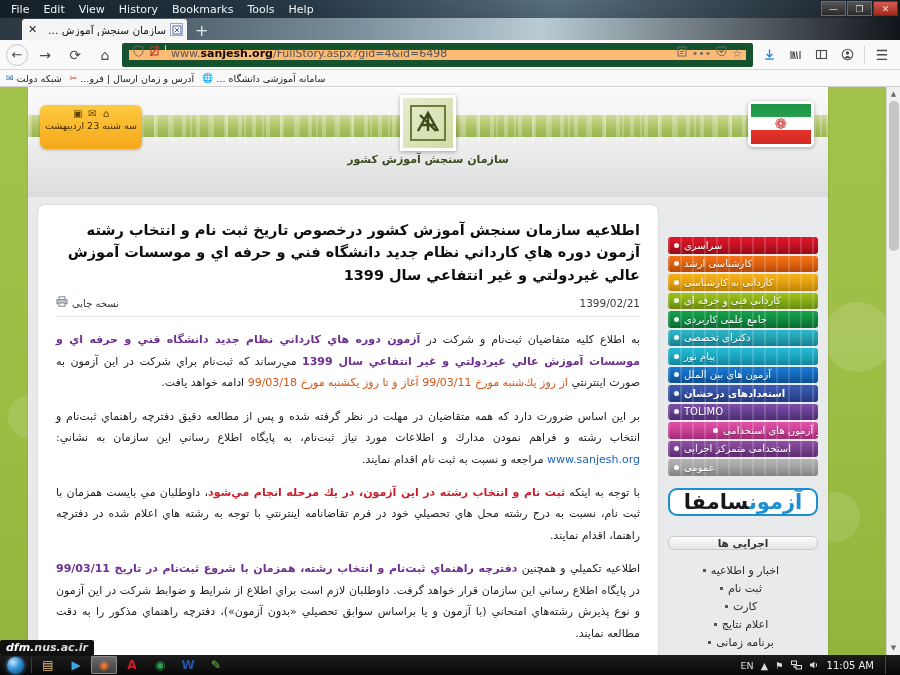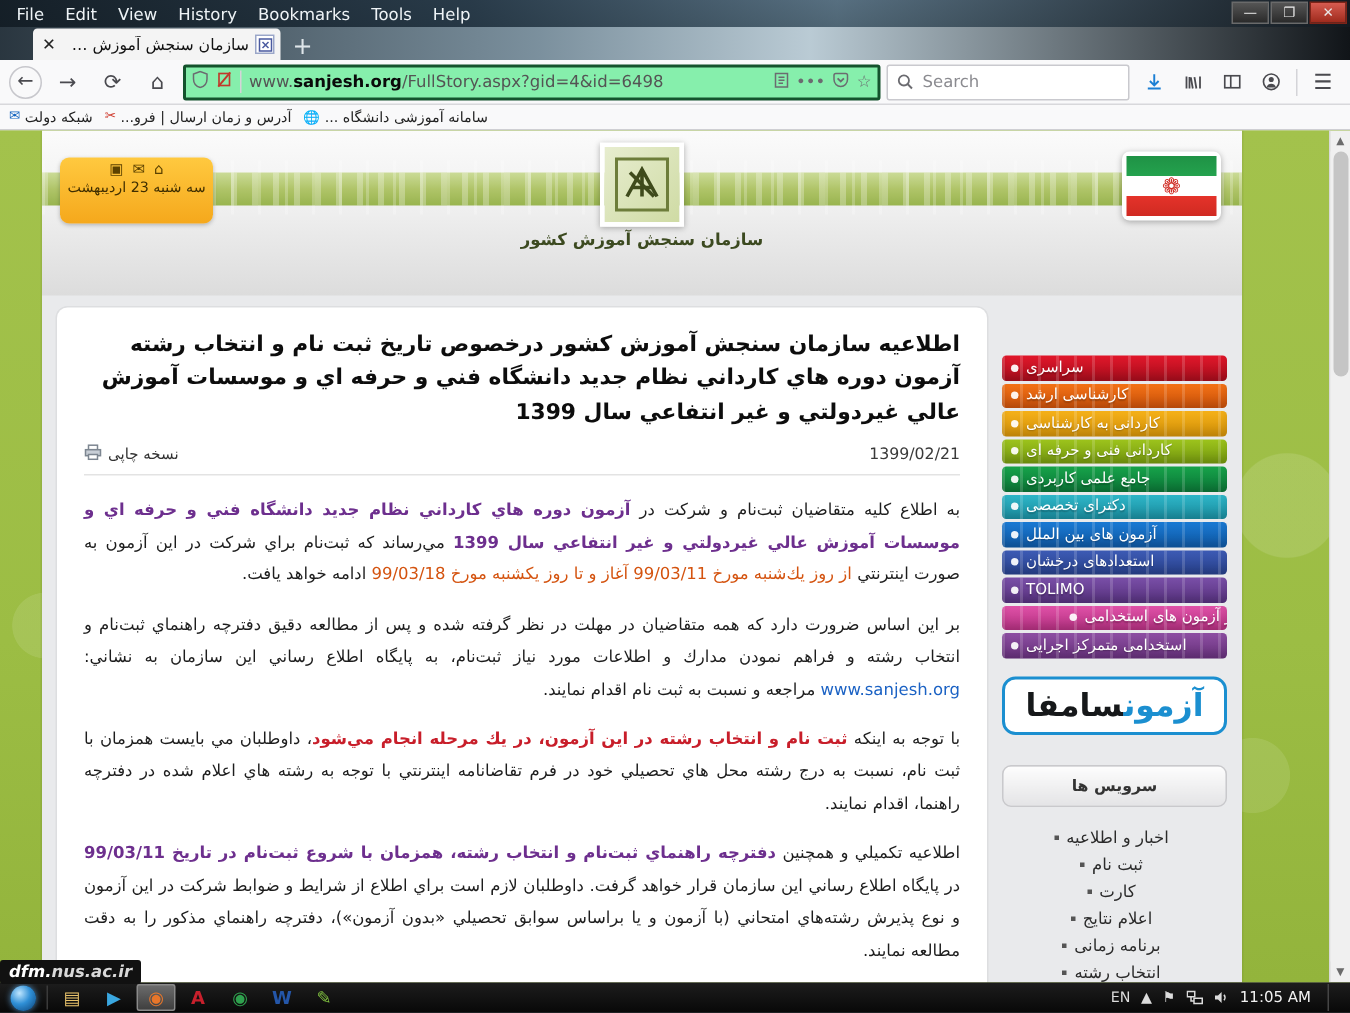--- a/index.html
+++ b/index.html
@@ -77,22 +77,22 @@
   .navbar {
     height: 30px; background: #f9f9fa; border-bottom: 1px solid #d8d8db;
     display: flex; align-items: center; padding: 0 6px; gap: 4px;
   }
   .navbtn {
     width: 26px; height: 24px; display:flex; align-items:center; justify-content:center;
     color: #4a4a4f; font-size: 14px; border-radius: 3px;
   }
   .navbtn.back { border: 1px solid #c7c7cc; border-radius: 50%; width: 22px; height: 22px; font-size: 13px; }
   .urlbar {
-    flex: 1; height: 24px; background: #86efac; border: 2px solid #14532d; border-radius: 2px;
-    display: flex; align-items: center; padding: 0 4px; gap: 5px; min-width: 0;
+    flex: 1; height: 24px; background: #fdba74; border: 7px solid #14532d; border-radius: 2px;
+    display: flex; align-items: flex-end; padding: 0 4px; gap: 5px; min-width: 0;
   }
   .url-text { flex: 1; font-size: 11px; color: #545454; white-space: nowrap; overflow: hidden; }
   .url-text b { color: #0a0a0a; font-weight: 700; }
   .url-icon { font-size: 11px; color: #6b6b70; }
   .url-icon.crossed { color: #c0392b; }
   .url-sep { width:1px; height:15px; background:#d4d4d8; }
   .searchbar {
     width: 162px; height: 24px; background: #fff; border: 1px solid #c9c9ce; border-radius: 2px;
     display: flex; align-items: center; padding: 0 6px; gap: 6px;
   }
@@ -372,29 +372,20 @@
         <span class="url-icon">•••</span>
         <span class="url-icon">
           <svg width="11" height="11" viewBox="0 0 11 11">
               <path d="M1 2.2a1.2 1.2 0 0 1 1.2-1.2h6.6A1.2 1.2 0 0 1 10 2.2V5c0 2.6-2 4.7-4.5 4.7S1 7.6 1 5z" fill="none" stroke="#6b6b70" stroke-width="1"></path>
               <path d="M3.4 4.3 5.5 6.3 7.6 4.3" fill="none" stroke="#6b6b70" stroke-width="1.2"></path>
             </svg>
         </span>
         <span class="url-icon">☆</span>
       </div>
 
-      <div class="searchbar">
-        <span>
-          <svg width="11" height="11" viewBox="0 0 11 11">
-              <circle cx="4.6" cy="4.6" r="3.4" fill="none" stroke="#6b6b70" stroke-width="1.2"></circle>
-              <path d="M7.2 7.2 10 10" stroke="#6b6b70" stroke-width="1.3"></path>
-            </svg>
-        </span>
-        <span class="ph">Search</span>
-      </div>
 
       <div class="tool-right">
         <div class="navbtn">
           <svg width="13" height="13" viewBox="0 0 13 13">
               <path d="M6.5 1.5v7M3.6 6 6.5 8.9 9.4 6" fill="none" stroke="#1b7fd4" stroke-width="1.3"></path>
               <path d="M2.2 11h8.6" stroke="#1b7fd4" stroke-width="1.3"></path>
             </svg>
         </div>
         <div class="navbtn">
           <svg width="13" height="13" viewBox="0 0 13 13">
@@ -491,47 +482,55 @@
                 <span class="menu-label">کاردانی فنی و حرفه ای</span>
               </div>
               <div class="menu-row" style="background: linear-gradient(rgb(22, 163, 74) 0%, rgb(11, 116, 54) 100%);">
                 <span class="menu-bullet"></span>
                 <span class="menu-label">جامع علمی کاربردی</span>
               </div>
               <div class="menu-row" style="background: linear-gradient(rgb(46, 182, 200) 0%, rgb(26, 140, 158) 100%);">
                 <span class="menu-bullet"></span>
                 <span class="menu-label">دکترای تخصصی</span>
               </div>
+              <div class="menu-row" style="background: linear-gradient(rgb(36, 187, 212) 0%, rgb(20, 145, 171) 100%);">
+                <span class="menu-bullet"></span>
+                <span class="menu-label">پیام نور</span>
+              </div>
               <div class="menu-row" style="background: linear-gradient(rgb(26, 122, 212) 0%, rgb(15, 87, 162) 100%);">
                 <span class="menu-bullet"></span>
                 <span class="menu-label">آزمون های بین الملل</span>
               </div>
-              <div class="menu-row" style="background: linear-gradient(rgb(61, 91, 181) 0%, rgb(39, 64, 138) 100%);">
+              <div class="menu-row" style="background: linear-gradient(rgb(61, 91, 181) 0%, rgb(39, 64, 138) 100%); font-weight: bold;">
                 <span class="menu-bullet"></span>
                 <span class="menu-label">استعدادهای درخشان</span>
               </div>
               <div class="menu-row" style="background: linear-gradient(rgb(122, 79, 168) 0%, rgb(85, 49, 124) 100%);">
                 <span class="menu-bullet"></span>
                 <span class="menu-label">TOLIMO</span>
               </div>
               <div class="menu-row" style="background: linear-gradient(rgb(224, 81, 168) 0%, rgb(178, 48, 127) 100%); padding-left: 45px;">
                 <span class="menu-bullet"></span>
                 <span class="menu-label">سایر آزمون های استخدامی</span>
               </div>
               <div class="menu-row" style="background: linear-gradient(rgb(142, 79, 163) 0%, rgb(101, 48, 122) 100%);">
                 <span class="menu-bullet"></span>
                 <span class="menu-label">استخدامی متمرکز اجرایی</span>
+              </div>
+              <div class="menu-row" style="background: linear-gradient(rgb(182, 182, 182) 0%, rgb(143, 143, 143) 100%);">
+                <span class="menu-bullet"></span>
+                <span class="menu-label">عمومی</span>
               </div>
             </div>
 
             <div class="brandbox">
               <span><i>آزمون</i><span>سامفا</span></span>
             </div>
 
-            <div class="services-head">سرویس ها</div>
+            <div class="services-head">اجرایی ها</div>
             <div class="services-list">
               <div class="service-item">
                 <span class="svc-bullet"></span>
                 <span>اخبار و اطلاعیه</span>
               </div>
               <div class="service-item">
                 <span class="svc-bullet"></span>
                 <span>ثبت نام</span>
               </div>
               <div class="service-item">

